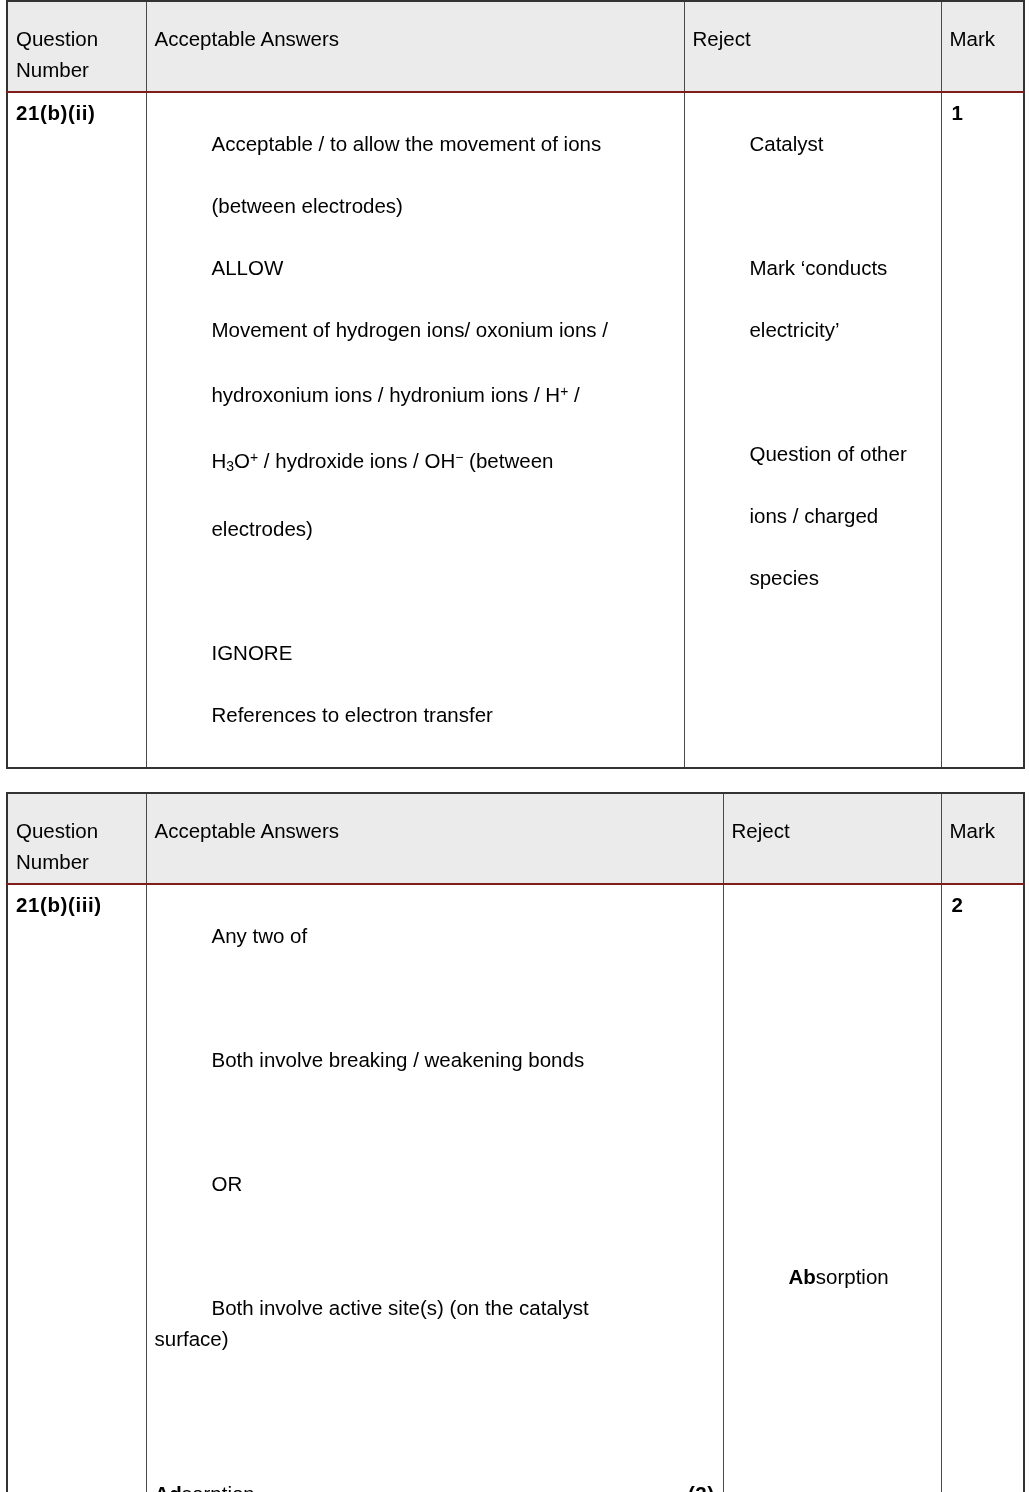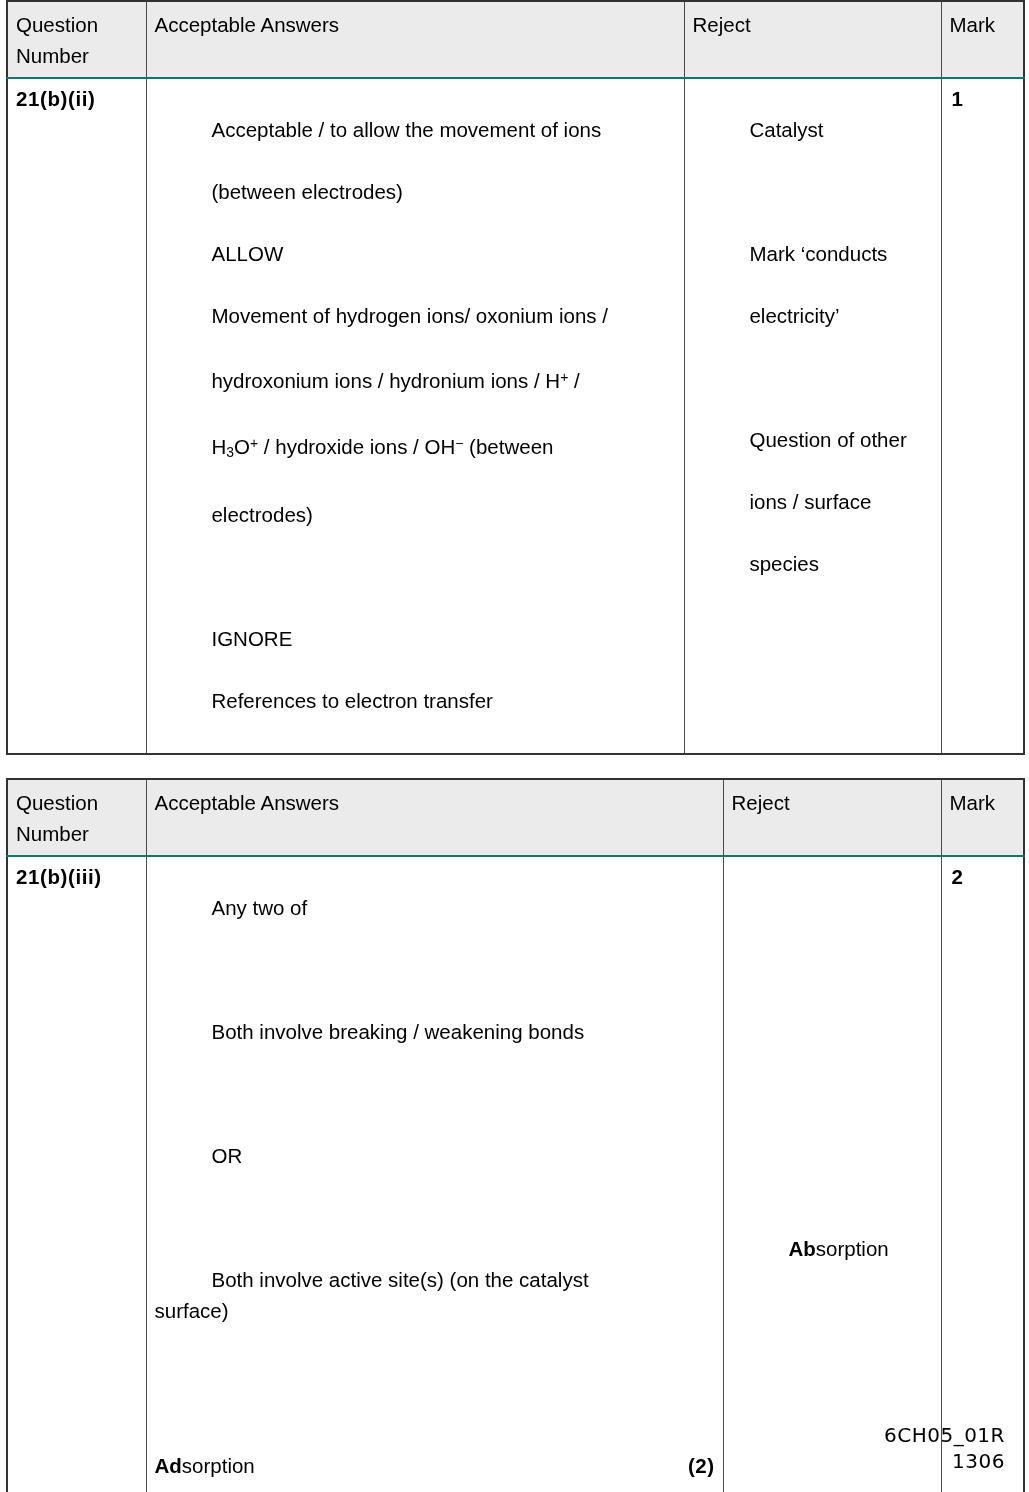--- a/index.html
+++ b/index.html
@@ -34,22 +34,22 @@
     border: 1px solid #4a4a4a;
     vertical-align: top;
     padding: 4px 6px 6px 8px;
     font-size: 20.5px;
     line-height: 31px;
     font-weight: normal;
     text-align: left;
   }
   .mark-table thead td {
     background: #ebebeb;
-    border-bottom: 2px solid #0f766e;
-    padding-top: 7px;
+    border-bottom: 2px solid #7f1d1d;
+    padding-top: 21px;
     padding-bottom: 6px;
   }
   .hdr-qnum   { width: 139px; }
   .hdr-ans-a  { width: 538px; }
   .hdr-rej-a  { width: 257px; }
   .hdr-mark   { width: 83px; }
 
   .hdr-ans-b  { width: 577px; }
   .hdr-rej-b  { width: 218px; }
 
@@ -132,21 +132,21 @@
           <span>IGNORE</span><br>
           <span>References to electron transfer</span>
         </td>
         <td class="reject">
           <span>Catalyst</span><br>
           <br>
           <span>Mark ‘conducts</span><br>
           <span>electricity’</span><br>
           <br>
           <span>Question of other</span><br>
-          <span>ions / surface</span><br>
+          <span>ions / charged</span><br>
           <span>species</span>
         </td>
         <td class="markcell">1</td>
       </tr>
     </tbody>
   </table>
 
   <div class="tbl-gap"></div>
 
   <table class="mark-table">
@@ -187,18 +187,14 @@
         </td>
         <td class="reject">
           <div style="height:279px;"></div>
           <span><b class="bold">Ab</b><span>sorption</span></span>
         </td>
         <td class="markcell">2</td>
       </tr>
     </tbody>
   </table>
 
-  <div class="footer">
-    <span class="docref">6CH05_01R</span>
-    <span class="docnum">1306</span>
-  </div>
 
 </div>
 
 </body></html>

